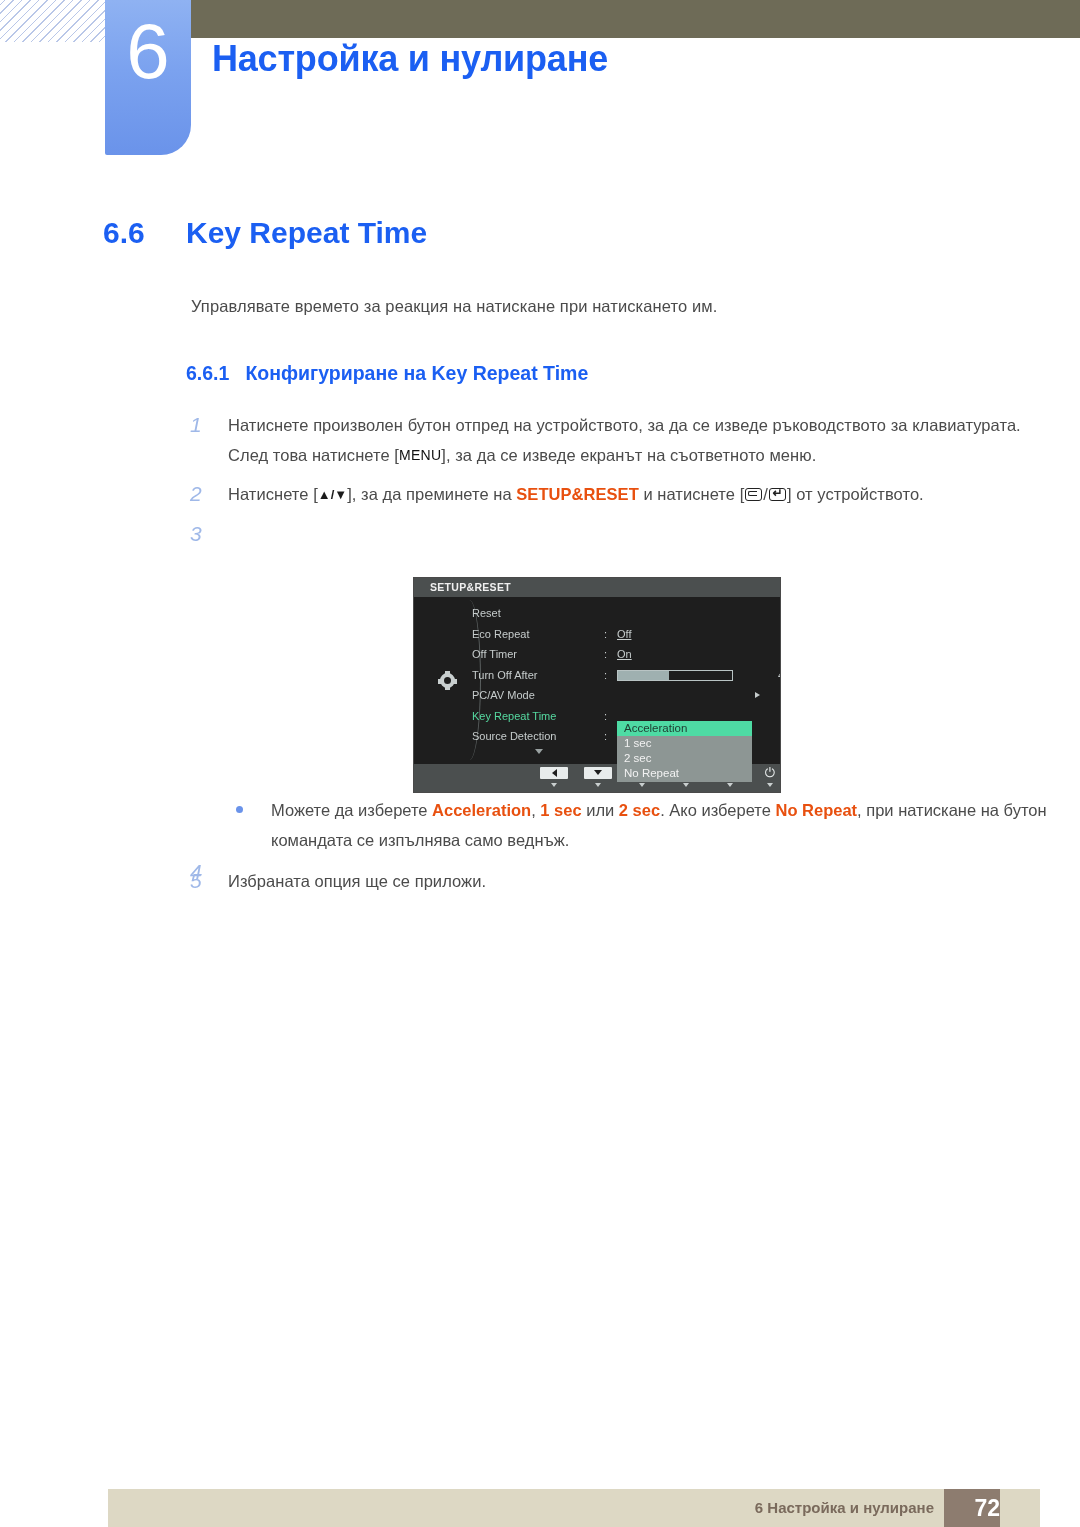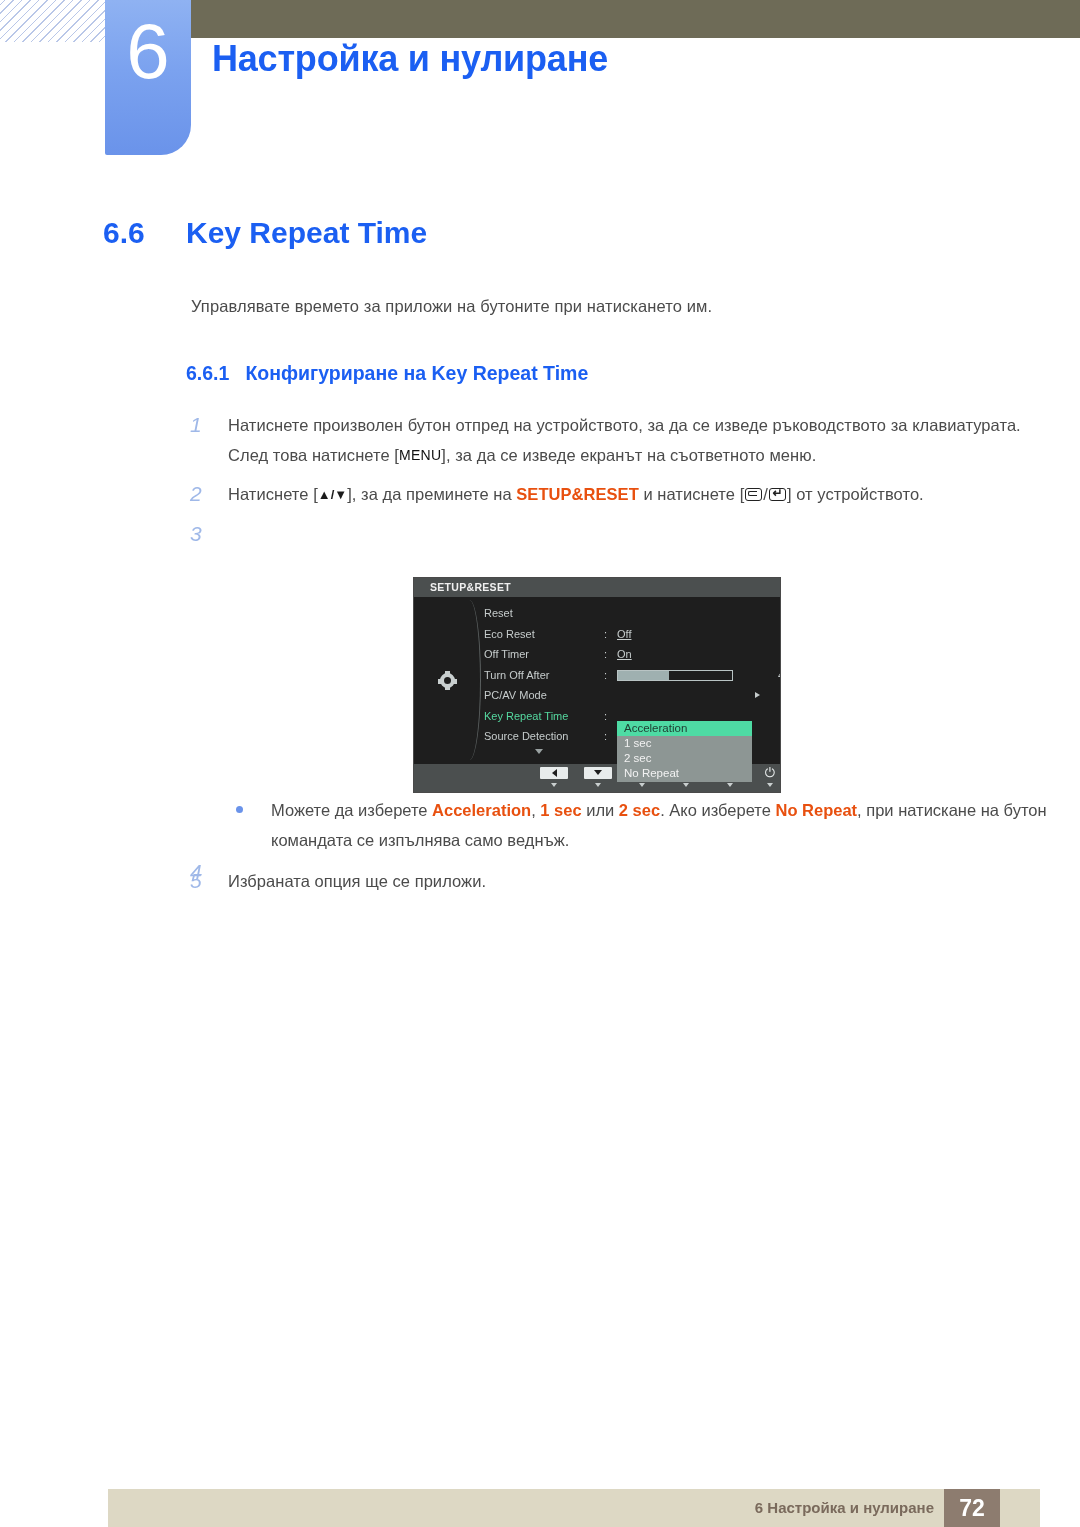--- a/index.html
+++ b/index.html
@@ -293,21 +293,21 @@
     top: 6px;
     width: 300px;
   }
   .row {
     position: relative;
     height: 20.5px;
     font-size: 11px;
     color: #c6cccc;
     line-height: 20.5px;
   }
-  .row .lbl { position: absolute; left: 0; top: 0; margin-left: 12px; }
+  .row .lbl { position: absolute; left: 0; top: 0; }
   .row .colon { position: absolute; left: 132px; top: 0; color: #c6cccc; }
   .row .val { position: absolute; left: 145px; top: 0; text-decoration: underline; }
   .row.active .lbl { color: #55d9a0; }
   .row .arrow-right {
     position: absolute;
     left: 283px; top: 7px;
     width: 0; height: 0;
     border-left: 5px solid #c6cccc;
     border-top: 3.5px solid transparent;
     border-bottom: 3.5px solid transparent;
@@ -443,38 +443,38 @@
   .page-box {
     position: absolute;
     right: 40px;
     top: 0;
     width: 56px;
     height: 38px;
     background: #8d7c6f;
     color: #ffffff;
     font-size: 23px;
     font-weight: 700;
-    text-align: center;
+    text-align: right;
     line-height: 38px;
     margin-left: 13px;
   }
 </style>
 </head>
 <body>
 
 <div class="hatch"></div>
 <div class="top-bar"></div>
 <div class="chapter-tab">
   <div class="chapter-number">6</div>
 </div>
 <div class="chapter-title">Настройка и нулиране</div>
 
 <div class="sec-num">6.6</div>
 <div class="sec-title">Key Repeat Time</div>
-<div class="intro">Управлявате времето за приложи на бутоните при натискането им.</div>
+<div class="intro">Управлявате времето за реакция на натискане при натискането им.</div>
 
 <div class="subsec">
   <span class="sn">6.6.1</span><span>Конфигуриране на Key Repeat Time</span>
 </div>
 
 <div class="steps" id="steps-list">
     <div class="step"><span class="marker">1</span><span>Натиснете произволен бутон отпред на устройството, за да се изведе ръководството за клавиатурата. След това натиснете [<span class="kb">MENU</span>], за да се изведе екранът на съответното меню.</span></div>
     <div class="step"><span class="marker">2</span><span>Натиснете [<span class="arrows">▲/▼</span>], за да преминете на <span class="orange">SETUP&amp;RESET</span> и натиснете [<span class="glyph-src"></span>/<span class="glyph-ent"></span>] от устройството.</span></div>
     <div class="step"><span class="marker">3</span></div>
   </div>
@@ -488,21 +488,21 @@
       <div class="tooth t2"></div>
       <div class="tooth t3"></div>
       <div class="tooth t4"></div>
     </div>
     <div class="curve"></div>
     <div class="rows" id="osd-rows">
         <div class="row">
           <span class="lbl">Reset</span>
         </div>
         <div class="row">
-          <span class="lbl">Eco Reset</span>
+          <span class="lbl">Eco Repeat</span>
           <span class="colon">:</span>
           <span class="val">Off</span>
         </div>
         <div class="row">
           <span class="lbl">Off Timer</span>
           <span class="colon">:</span>
           <span class="val">On</span>
         </div>
         <div class="row">
           <span class="lbl">Turn Off After</span>

